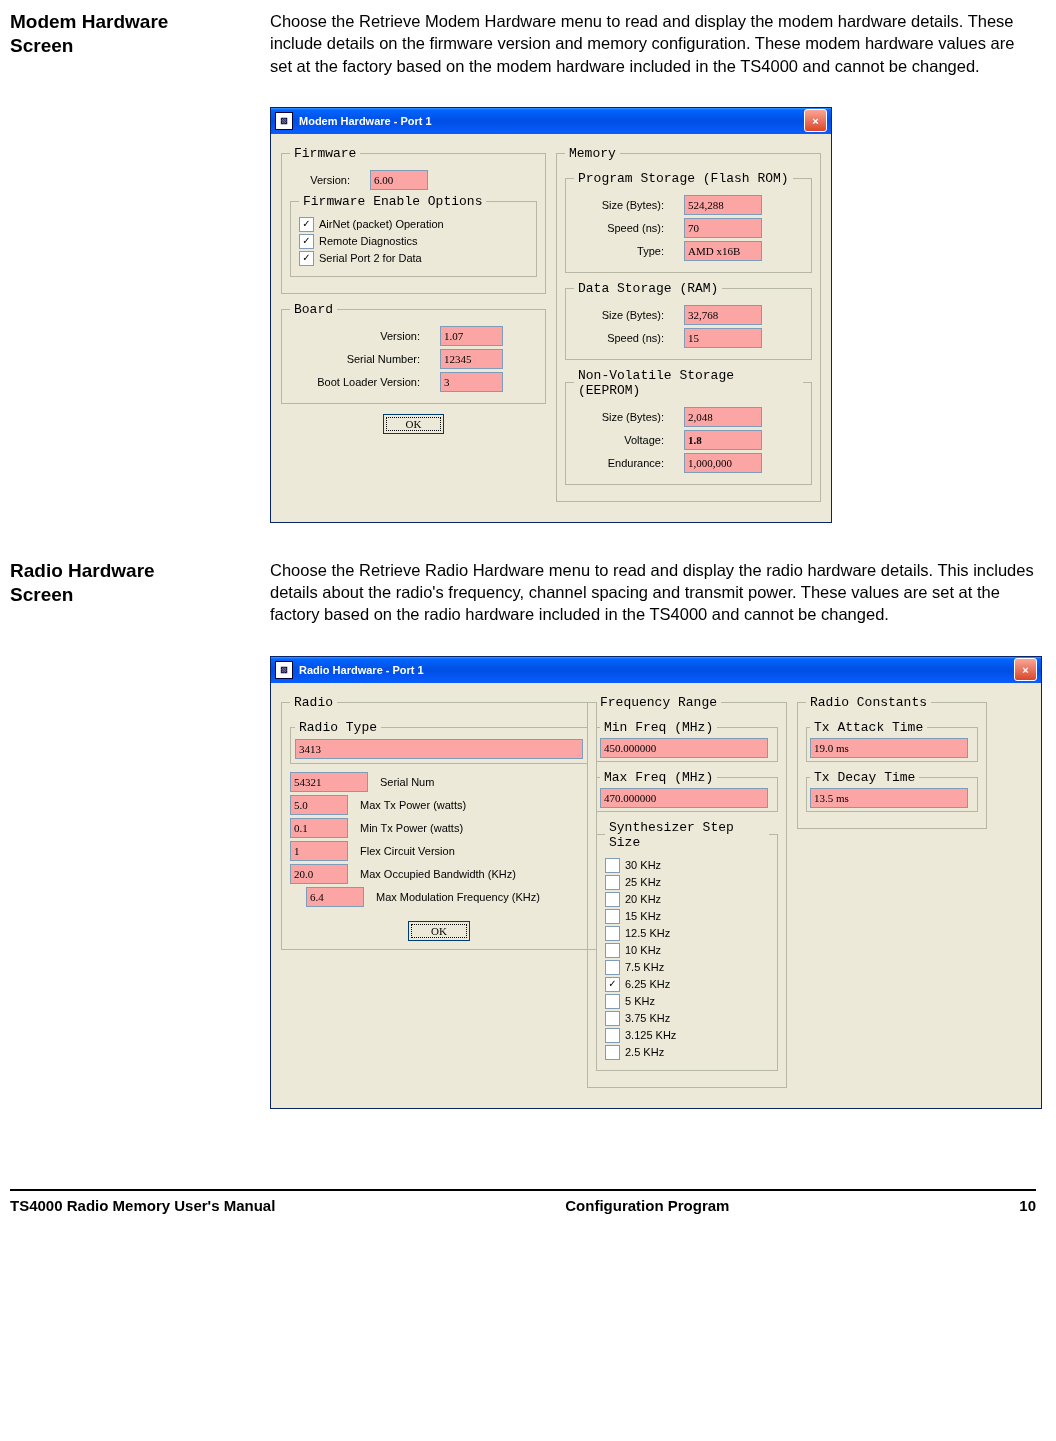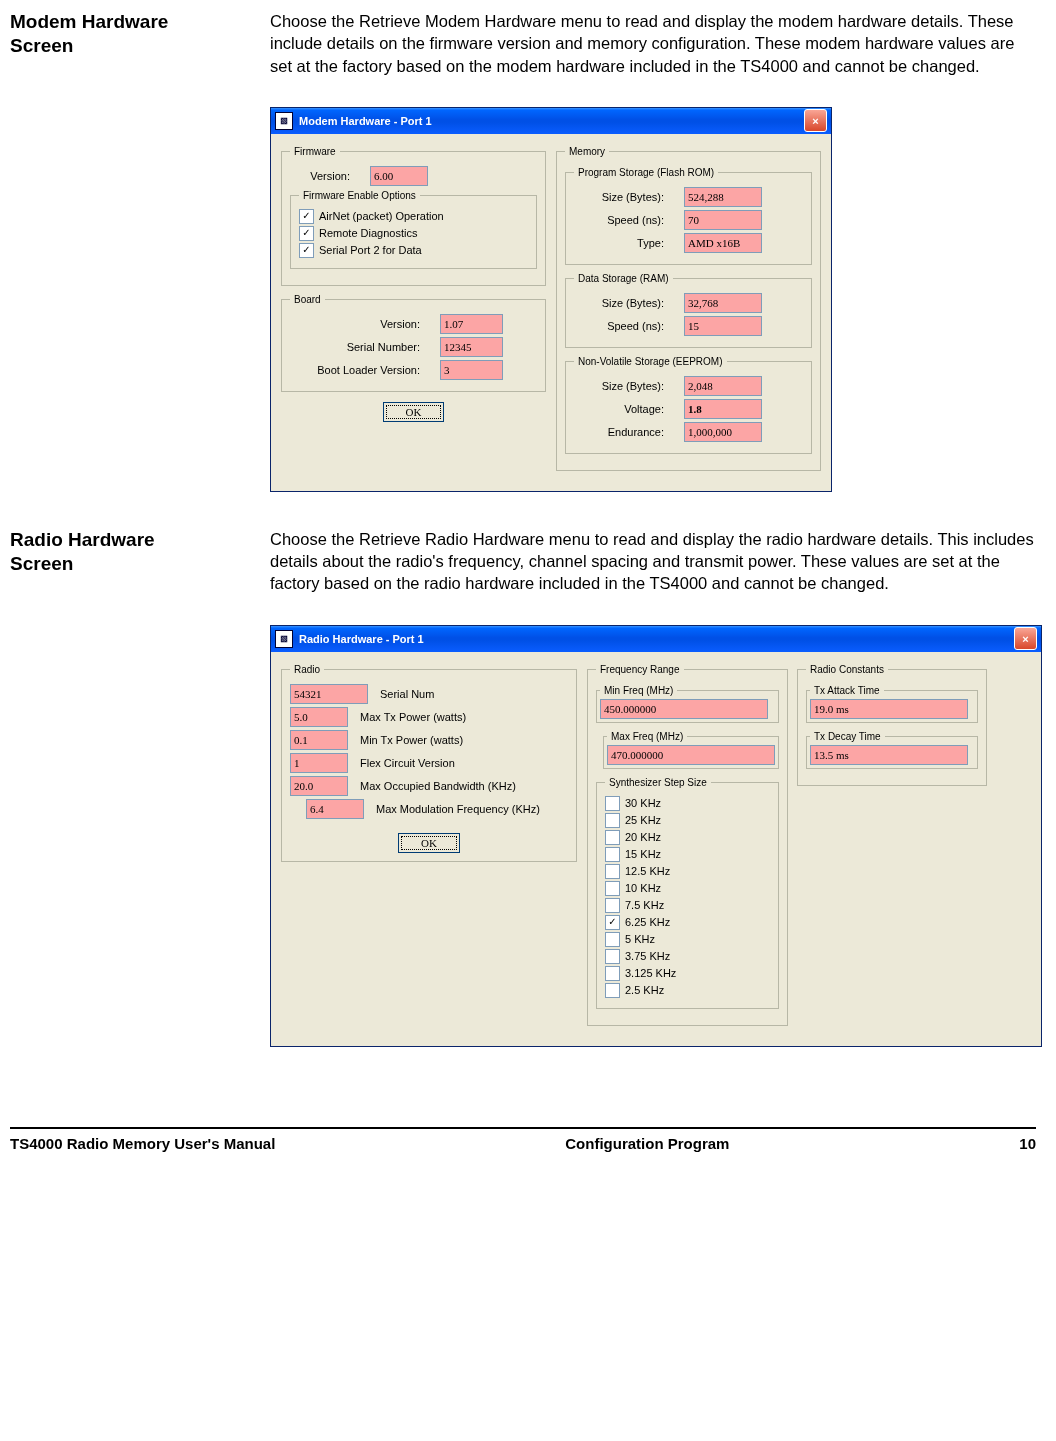--- a/index.html
+++ b/index.html
@@ -63,21 +63,22 @@
     color:#fff; font-weight:bold; font-family:Arial;
   }
   .xp-body { padding: 8px 10px 12px 10px; }
   fieldset.xp {
     border: 1px solid #b7b7a6;
     margin: 4px 0 8px 0;
     padding: 6px 8px 8px 8px;
   }
   fieldset.xp > legend {
     padding: 0 4px;
-    font-size: 10px;
+    font-size: 13px;
+    font-family: Liberation Mono, monospace;
   }
   .row { display:flex; align-items:center; margin:3px 0; }
   .lbl { text-align:right; padding-right:20px; }
   .txt {
     background:#fca5a5; border:1px solid #7f9db9; height:18px;
     padding:0 3px; font-family:Tahoma; font-size:11px;
     display:flex; align-items:center;
   }
   .chk { display:flex; align-items:center; margin:2px 0; }
   .chkbox {
@@ -234,20 +235,24 @@
       <div class="xp-icon">▧</div>
       <div class="xp-title">Radio Hardware - Port  1</div>
       <div class="xp-close">×</div>
     </div>
     <div class="xp-body">
       <div class="cols">
 
         <div style="width:296px;">
           <fieldset class="xp">
             <legend>Radio</legend>
+            <fieldset class="xp" style="padding:4px;">
+              <legend>Radio Type</legend>
+              <div class="txt" style="width:280px;">3413</div>
+            </fieldset>
             <div class="row">
                 <div class="txt" style="width:70px;">54321</div>
                 <div style="padding-left:12px;">Serial Num</div>
               </div>
             <div class="row">
                 <div class="txt" style="width:50px;">5.0</div>
                 <div style="padding-left:12px;">Max Tx Power (watts)</div>
               </div>
             <div class="row">
                 <div class="txt" style="width:50px;">0.1</div>
@@ -271,21 +276,21 @@
           </fieldset>
         </div>
 
         <div style="width:200px;">
           <fieldset class="xp">
             <legend>Frequency Range</legend>
             <fieldset class="xp" style="padding:3px;">
               <legend>Min Freq (MHz)</legend>
               <div class="txt" style="width:160px;">450.000000</div>
             </fieldset>
-            <fieldset class="xp" style="padding:3px;margin-left:7px;">
+            <fieldset class="xp" style="padding:3px;">
               <legend>Max Freq (MHz)</legend>
               <div class="txt" style="width:160px;">470.000000</div>
             </fieldset>
             <fieldset class="xp">
               <legend>Synthesizer Step Size</legend>
               <div id="step-list">
                   <div class="chk">
                     <div class="chkbox"></div>
                     <span>30 KHz</span>
                   </div>

